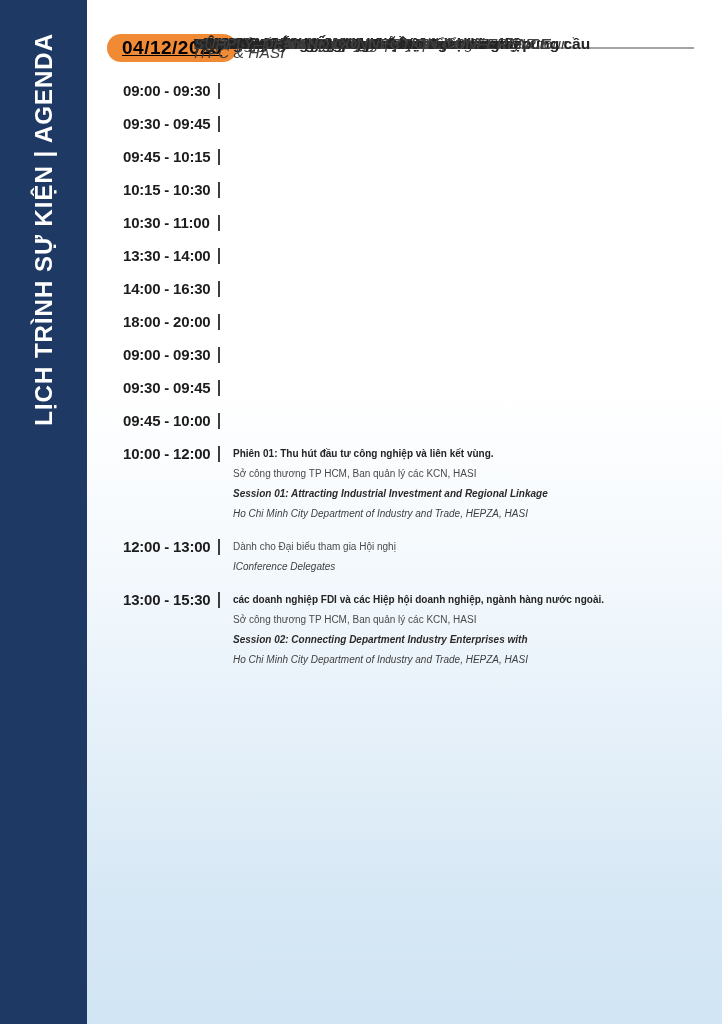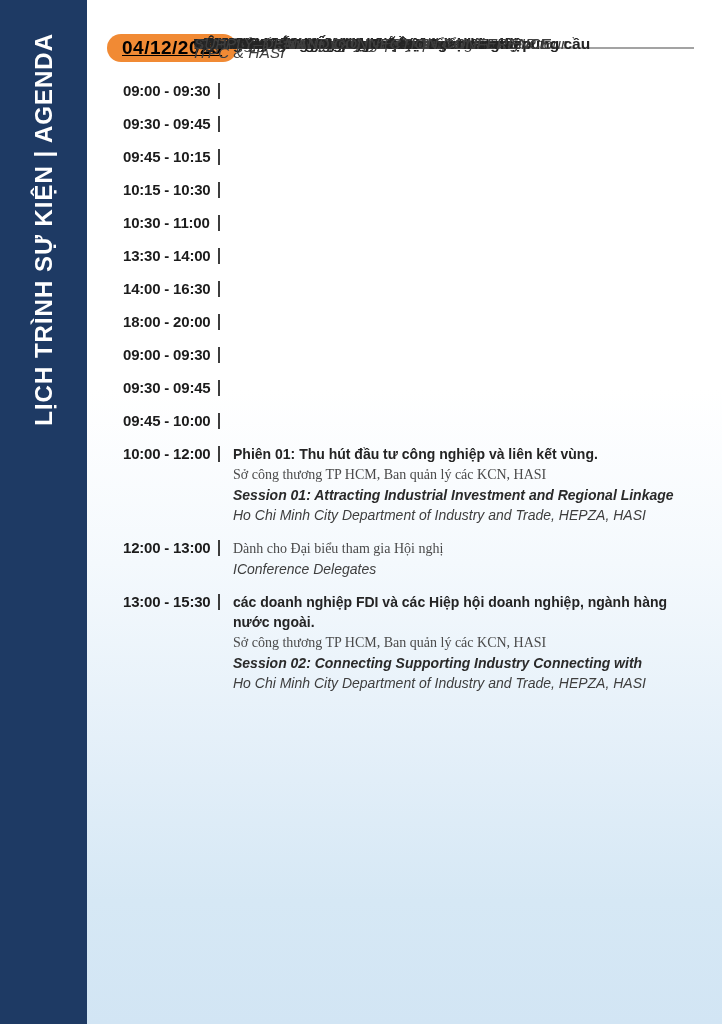--- a/index.html
+++ b/index.html
@@ -16,26 +16,26 @@
   .badge{background:#f18a34;color:#000000;font-weight:700;font-size:19px;line-height:28px;
     padding:0 15px;border-radius:15px;letter-spacing:.5px;text-decoration:underline;}
   .hline{flex:1;height:2px;background:#a3a3a3;margin-left:2px;}
   .events{margin-left:16px;}
   .event{display:flex;align-items:flex-start;margin-bottom:13px;}
   .etime{width:82px;flex:none;font-weight:700;font-size:15px;color:#1c1c1c;line-height:20px;
     letter-spacing:-0.2px;white-space:nowrap;}
   .esep{flex:none;width:2px;height:16px;background:#3d3d3d;margin:2px 13px 0 13px;}
   .econtent{flex:1;min-width:0;}
   .line{font-size:15.5px;line-height:20px;color:#242424;}
-  .line.small{font-size:14px;}
+  .line.small{font-size:10px;}
   .line.mt{margin-top:9px;}
   .s-b{font-weight:700;color:#242424;}
   .s-i{font-style:italic;color:#3e3e3e;}
   .s-bi{font-weight:700;font-style:italic;color:#2a2a2a;}
-  .s-r{color:#4a4a4a;font-family:Liberation Serif, serif;}
+  .s-r{color:#4a4a4a;}
 </style>
 </head>
 <body>
 
 <div class="page">
   <div class="sidebar">
     <div class="sidebar-label">LỊCH TRÌNH SỰ KIỆN | AGENDA</div>
   </div>
   <div class="main">
       <section class="day">
@@ -154,20 +154,20 @@
             </div>
           </div>
           <div class="event">
             <div class="etime">13:00 - 15:30</div>
             <div class="esep"></div>
             <div class="econtent">
               <div class="line main"><span class="s-b">HỘI NGHỊ KẾT NỐI CUNG CẦU</span></div>
               <div class="line main"><span class="s-i">SUPPLY–DEMAND CONNECTION CONFERENCE</span></div>
               <div class="line small"><span class="s-b">các doanh nghiệp FDI và các Hiệp hội doanh nghiệp, ngành hàng nước ngoài.</span></div>
               <div class="line small"><span class="s-r">Sở công thương TP HCM, Ban quản lý các KCN, HASI</span></div>
-              <div class="line small"><span class="s-bi">Session 02: Connecting Supporting Industry Connecting with</span></div>
+              <div class="line small"><span class="s-bi">Session 02: Connecting Department Industry Enterprises with</span></div>
               <div class="line small"><span class="s-i">Ho Chi Minh City Department of Industry and Trade, HEPZA, HASI</span></div>
             </div>
           </div>
         </div>
       </section>
     </div>
 </div>
 
 </body></html>

